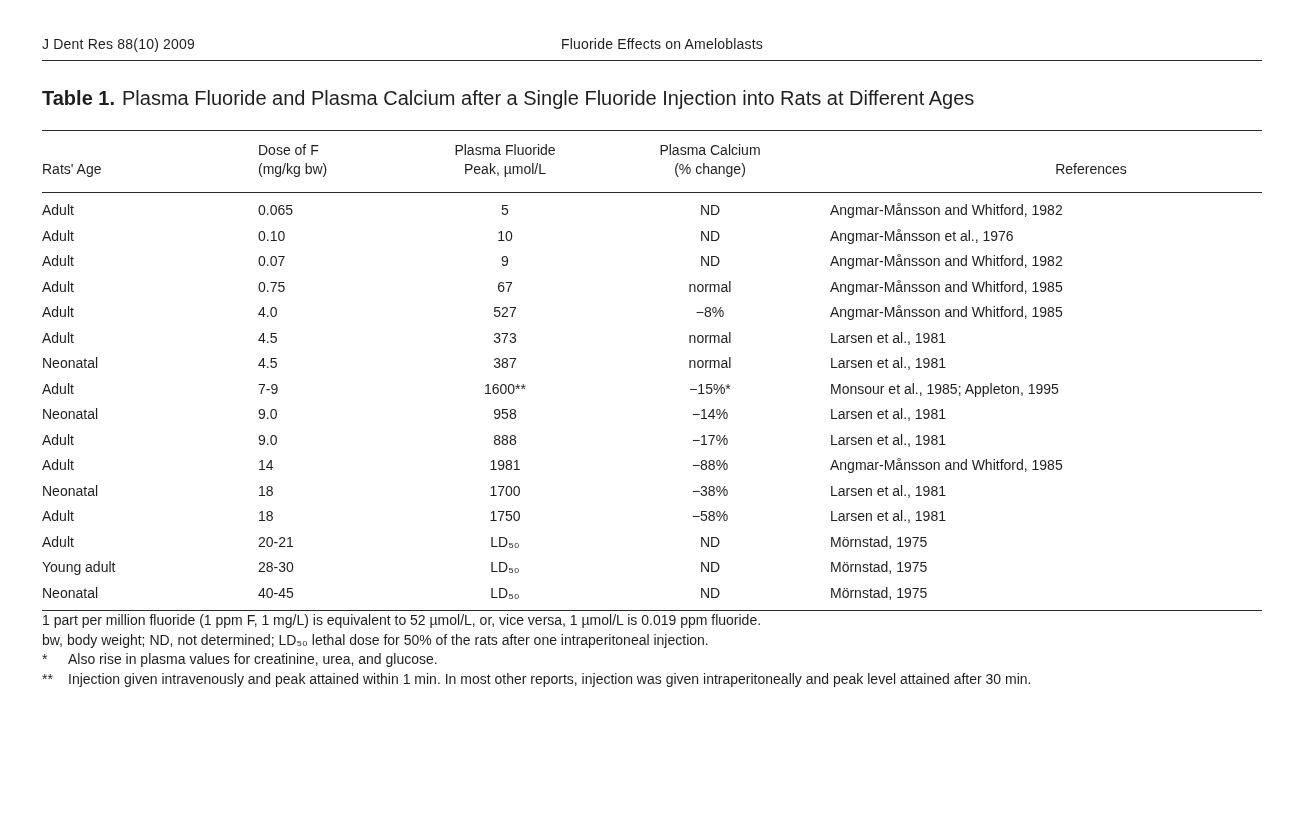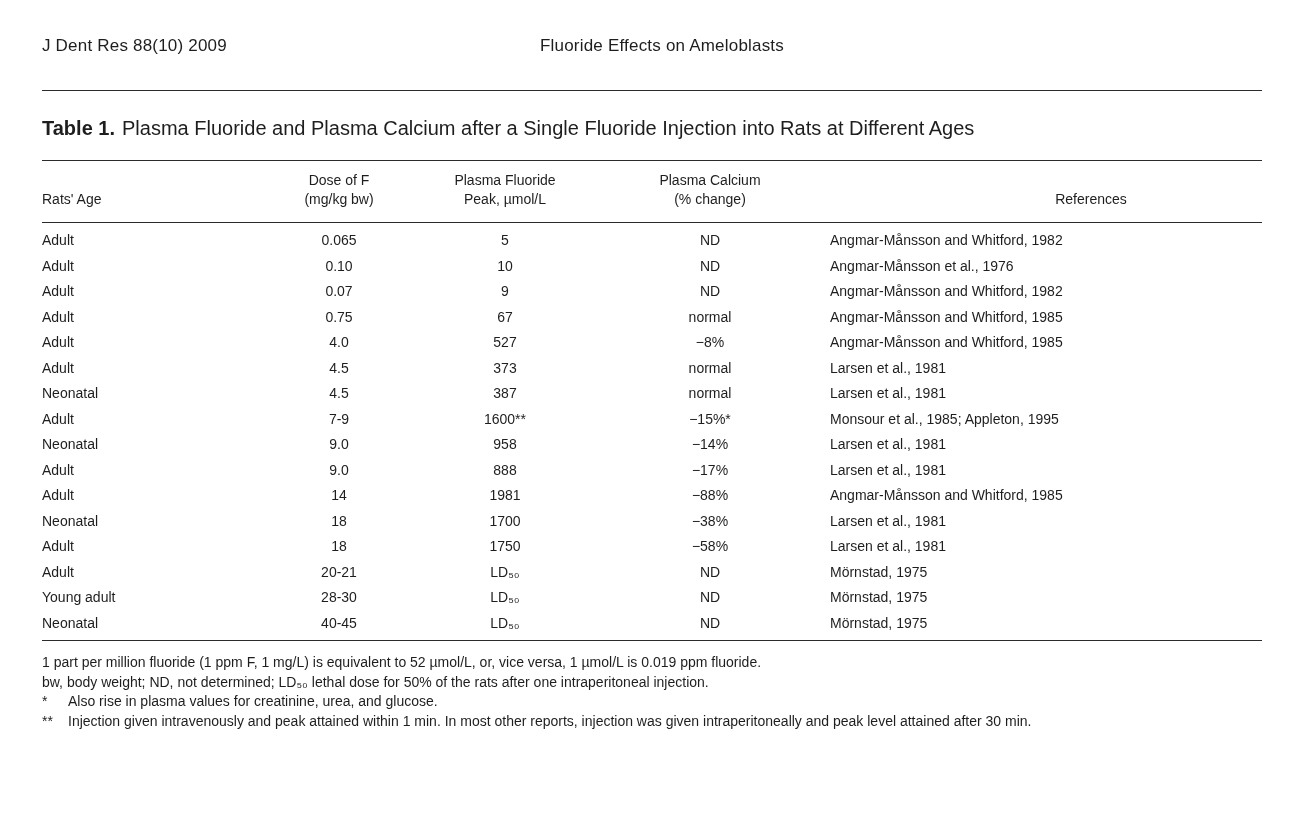--- a/index.html
+++ b/index.html
@@ -4,22 +4,22 @@
 <style>
   * { box-sizing: border-box; }
   html, body { margin: 0; padding: 0; background: #ffffff; }
   .page {
     width: 1302px; height: 820px; margin: 0 auto; background: #ffffff;
     color: #1e1e1e; font-family: "Liberation Sans", "DejaVu Sans", sans-serif;
     padding: 30px 40px 0 42px; overflow: hidden; position: relative;
   }
   .page-header {
     display: grid; grid-template-columns: 1fr auto 1fr; align-items: baseline;
-    font-size: 17px; letter-spacing: 0.2px;
-    padding: 6px 0 34px 0;
+    font-size: 14px; letter-spacing: 0.2px;
+    padding: 6px 0 8px 0;
     border-bottom: 1.5px solid #2b2b2b;
   }
   .ph-left { text-align: left; }
   .ph-center { text-align: center; margin-left: 20px; }
   .ph-right { text-align: right; }
 
   .caption { margin: 26px 0 0 0; font-size: 20px; }
   .caption-label { font-weight: bold; margin-right: 7px; }
 
   .data-table {
@@ -32,27 +32,27 @@
     font-weight: normal; vertical-align: bottom;
     padding: 10px 0 13px 0;
     border-bottom: 1.5px solid #2b2b2b;
     line-height: 19px;
   }
   .data-table td { padding: 4.5px 0; line-height: 16.5px; vertical-align: top; }
   .data-table tbody tr:first-child td { padding-top: 9px; }
   .data-table tbody tr:last-child td { padding-bottom: 9px; }
 
   th.col-age, td.col-age { text-align: left; }
-  th.col-dose, td.col-dose { text-align: center; }
+  th.col-dose, td.col-dose { text-align: left; }
   th.col-fluoride, td.col-fluoride { text-align: center; }
   th.col-calcium, td.col-calcium { text-align: center; }
   td.col-ref { text-align: left; }
   th.col-ref { text-align: center; padding-left: 90px !important; }
 
-  .footnotes { margin-top: 12px; font-size: 14px; line-height: 19.5px; }
+  .footnotes { font-size: 14px; line-height: 19.5px; }
   .fn { margin: 0; }
   .fn-marked { display: flex; }
   .fn-marker { width: 26px; flex: 0 0 26px; }
   .fn-text { flex: 1; text-align: justify; padding-right: 2px; }
 </style>
 </head>
 <body>
 
 <div class="page">
 

